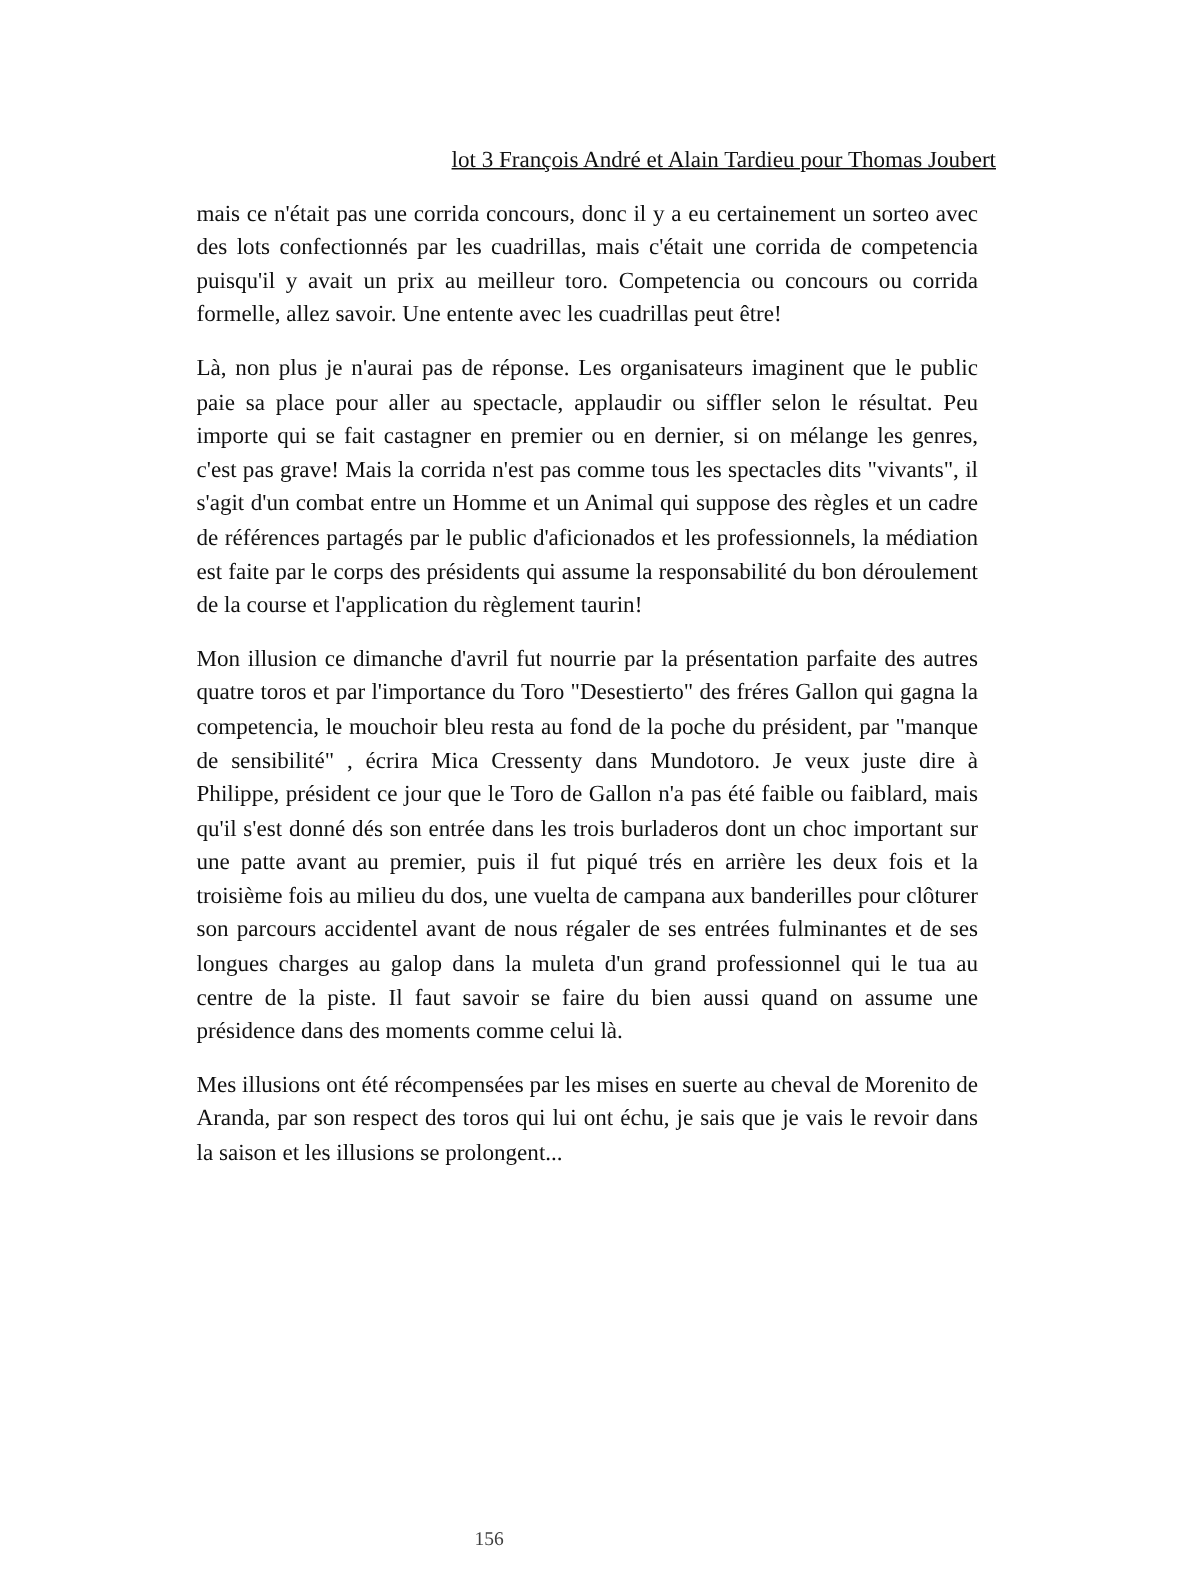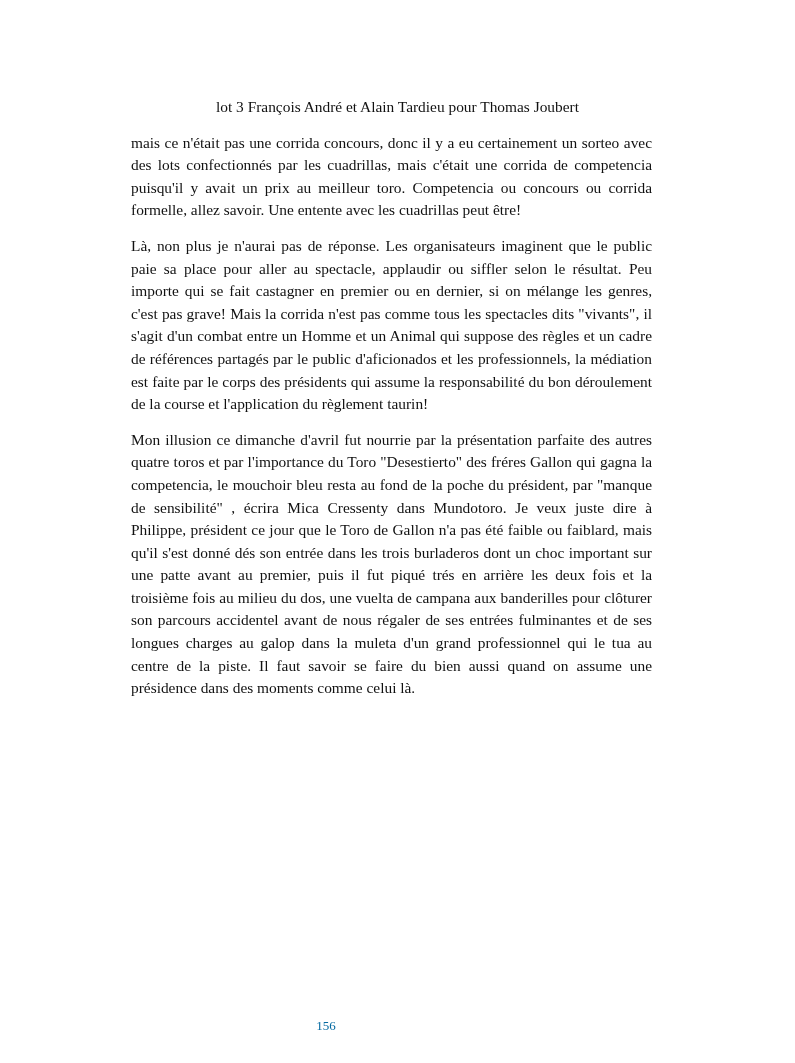--- a/index.html
+++ b/index.html
@@ -18,43 +18,45 @@
       left: 131px;
       top: 96px;
       width: 533px;
       font-family: "Liberation Serif", "DejaVu Serif", serif;
       font-size: 15.4px;
       line-height: 22.6px;
       color: #111111;
     }
     .heading-line {
       margin: 0 0 13px 0;
-      text-align: center;
+      text-align: right;
       white-space: nowrap;
+      text-decoration: underline;
     }
     .para {
       margin: 0 12px 13px 0;
       text-align: justify;
       text-align-last: left;
       hyphens: none;
     }
     .page-number {
       position: absolute;
       top: 1018px;
       left: 0;
       width: 652px;
       text-align: center;
       font-family: "Liberation Serif", "DejaVu Serif", serif;
       font-size: 13px;
-      color: #0369a1;
+      color: #404040;
     }
   </style>
 </head>
 <body>
 
 <div class="page">
   <p class="heading-line">lot 3 François André et Alain Tardieu pour Thomas Joubert</p>
   <p class="para">mais ce n'était pas une corrida concours, donc il y a eu certainement un sorteo avec des lots confectionnés par les cuadrillas, mais c'était une corrida de competencia puisqu'il y avait un prix au meilleur toro. Competencia ou concours ou corrida formelle, allez savoir. Une entente avec les cuadrillas peut être!</p>
   <p class="para">Là, non plus je n'aurai pas de réponse. Les organisateurs imaginent que le public paie sa place pour aller au spectacle, applaudir ou siffler selon le résultat. Peu importe qui se fait castagner en premier ou en dernier, si on mélange les genres, c'est pas grave! Mais la corrida n'est pas comme tous les spectacles dits "vivants", il s'agit d'un combat entre un Homme et un Animal qui suppose des règles et un cadre de références partagés par le public d'aficionados et les professionnels, la médiation est faite par le corps des présidents qui assume la responsabilité du bon déroulement de la course et l'application du règlement taurin!</p>
   <p class="para">Mon illusion ce dimanche d'avril fut nourrie par la présentation parfaite des autres quatre toros et par l'importance du Toro "Desestierto" des fréres Gallon qui gagna la competencia, le mouchoir bleu resta au fond de la poche du président, par "manque de sensibilité" , écrira Mica Cressenty dans Mundotoro. Je veux juste dire à Philippe, président ce jour que le Toro de Gallon n'a pas été faible ou faiblard, mais qu'il s'est donné dés son entrée dans les trois burladeros dont un choc important sur une patte avant au premier, puis il fut piqué trés en arrière les deux fois et la troisième fois au milieu du dos, une vuelta de campana aux banderilles pour clôturer son parcours accidentel avant de nous régaler de ses entrées fulminantes et de ses longues charges au galop dans la muleta d'un grand professionnel qui le tua au centre de la piste. Il faut savoir se faire du bien aussi quand on assume une présidence dans des moments comme celui là.</p>
+  <p class="para">Mes illusions ont été récompensées par les mises en suerte au cheval de Morenito de Aranda, par son respect des toros qui lui ont échu, je sais que je vais le revoir dans la saison et les illusions se prolongent...</p>
 </div>
 
 <div class="page-number">156</div>
 
 </body></html>

